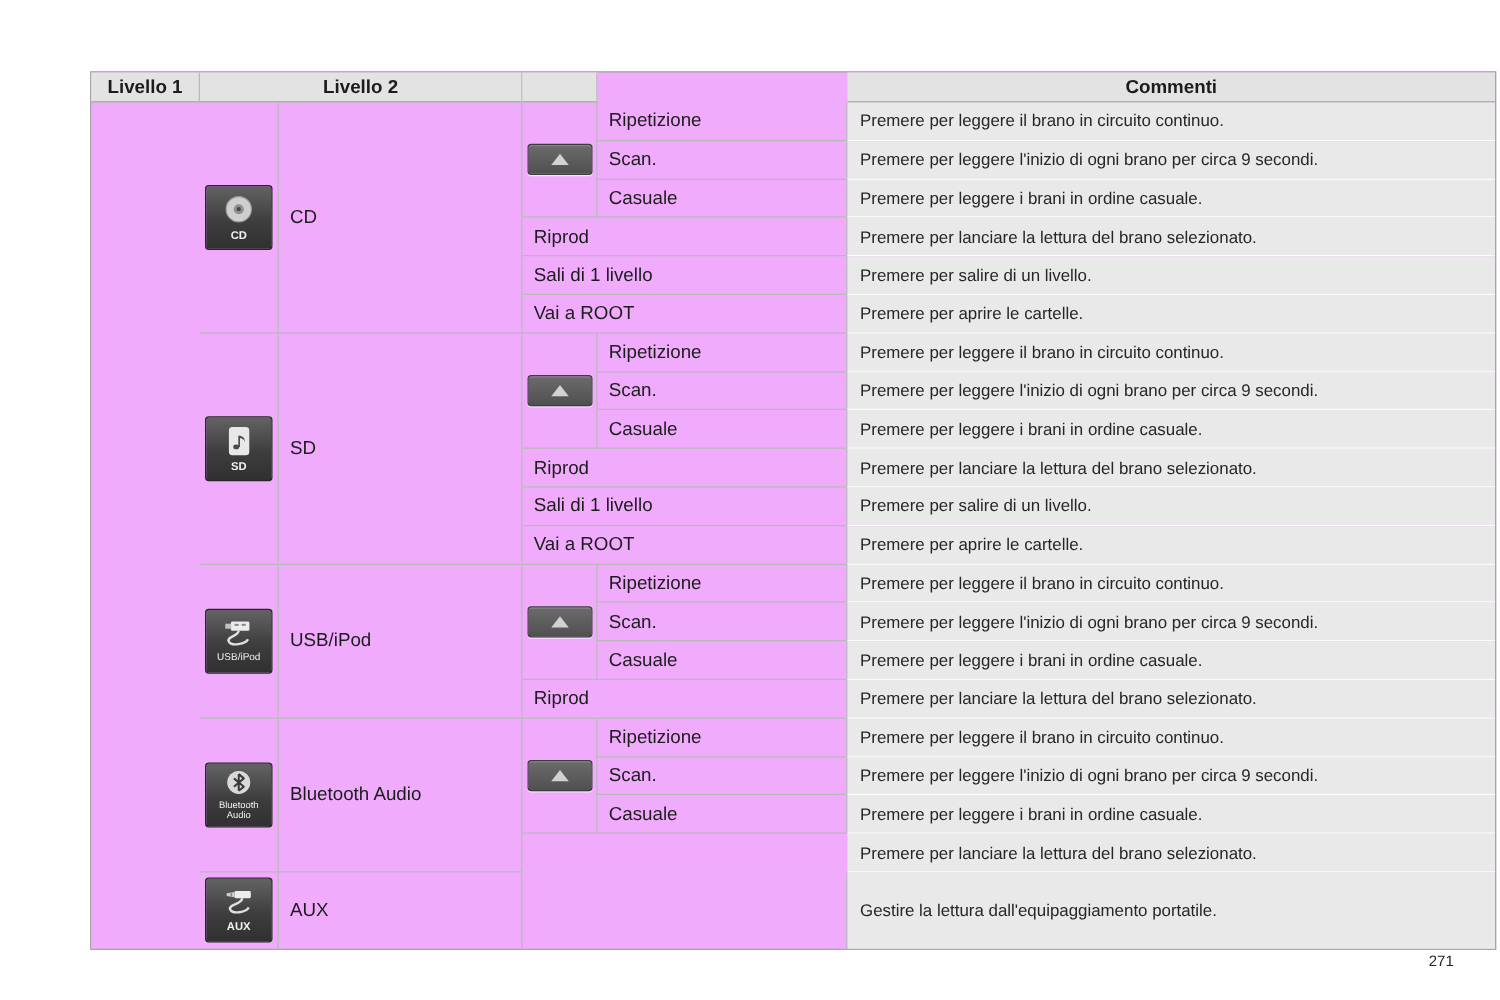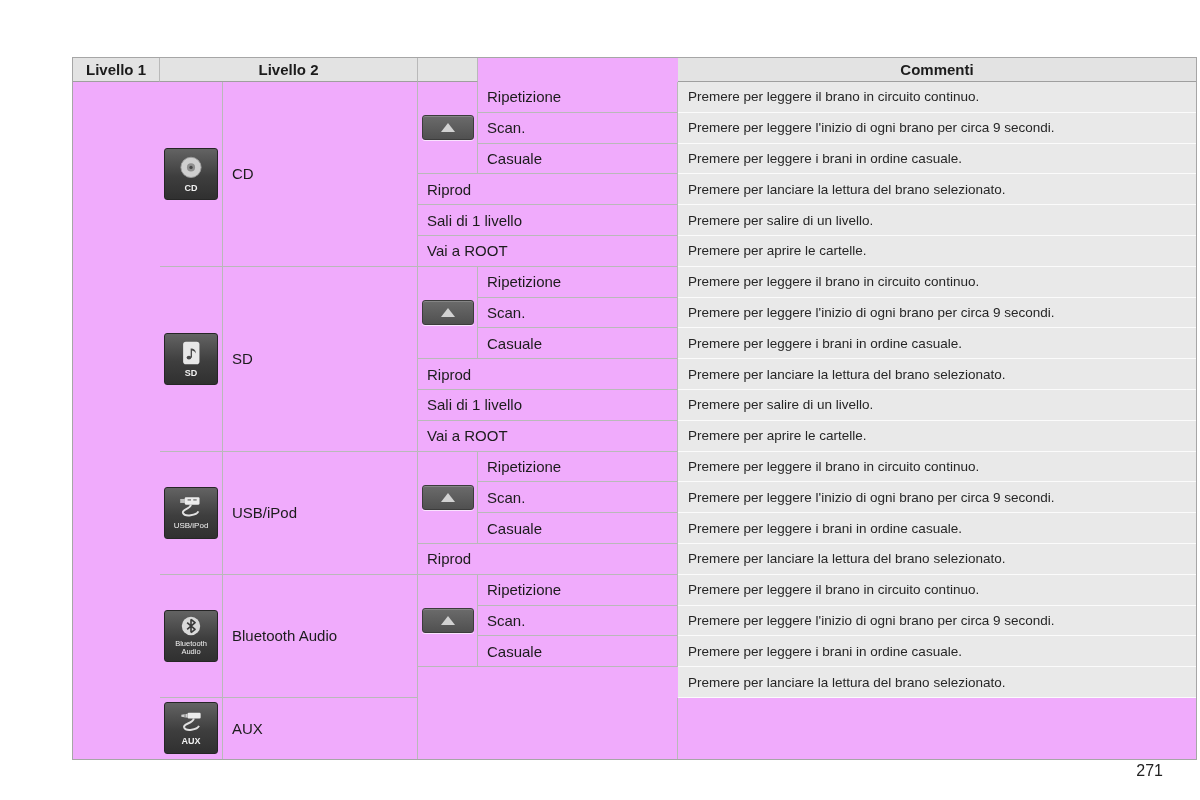--- a/index.html
+++ b/index.html
@@ -65,21 +65,21 @@
     display:flex; align-items:center; justify-content:center;
   }
   .tri-up {
     width:0; height:0;
     border-left:7px solid transparent;
     border-right:7px solid transparent;
     border-bottom:9px solid #d2d2d2;
   }
   .pageno {
     position:absolute; top:762px; right:37px;
-    font-size:16px; color:#222222;
+    font-size:12px; color:#222222;
   }
 </style>
 </head>
 <body>
 
 <div class="manual-table">
 
   <div class="c hd" style="grid-area:1/1/2/2">Livello 1</div>
   <div class="c hd" style="grid-area:1/2/2/4">Livello 2</div>
   <div class="c hd" style="grid-area:1/4/2/5"></div>
@@ -210,16 +210,17 @@
         <rect x="11" y="2.5" width="11.5" height="5" rx="1" fill="#ececec"></rect>
         <path d="M11 3.2 L5.5 4.1 L5.5 6 L11 6.8 Z" fill="#d0d0d0"></path>
         <rect x="8.2" y="3.5" width="1.1" height="3" fill="#8a8a8a"></rect>
         <path d="M16.5 7.5 C15.5 12.5 6.5 11.5 8 15.5 C9.5 19 19.5 17.5 21 14" stroke="#e0e0e0" stroke-width="1.7" fill="none"></path>
       </svg>
       <span class="tile-caption">AUX</span>
     </div>
   </div>
   <div class="c noB" style="grid-area:22/3/23/4">AUX</div>
   <div class="c noB" style="grid-area:22/4/23/6"></div>
+  <div class="c cm noR noB" style="grid-area:22/6/23/7">Gestire la lettura dall'equipaggiamento portatile.</div>
 
 </div>
 
 <div class="pageno">271</div>
 
 </body></html>

